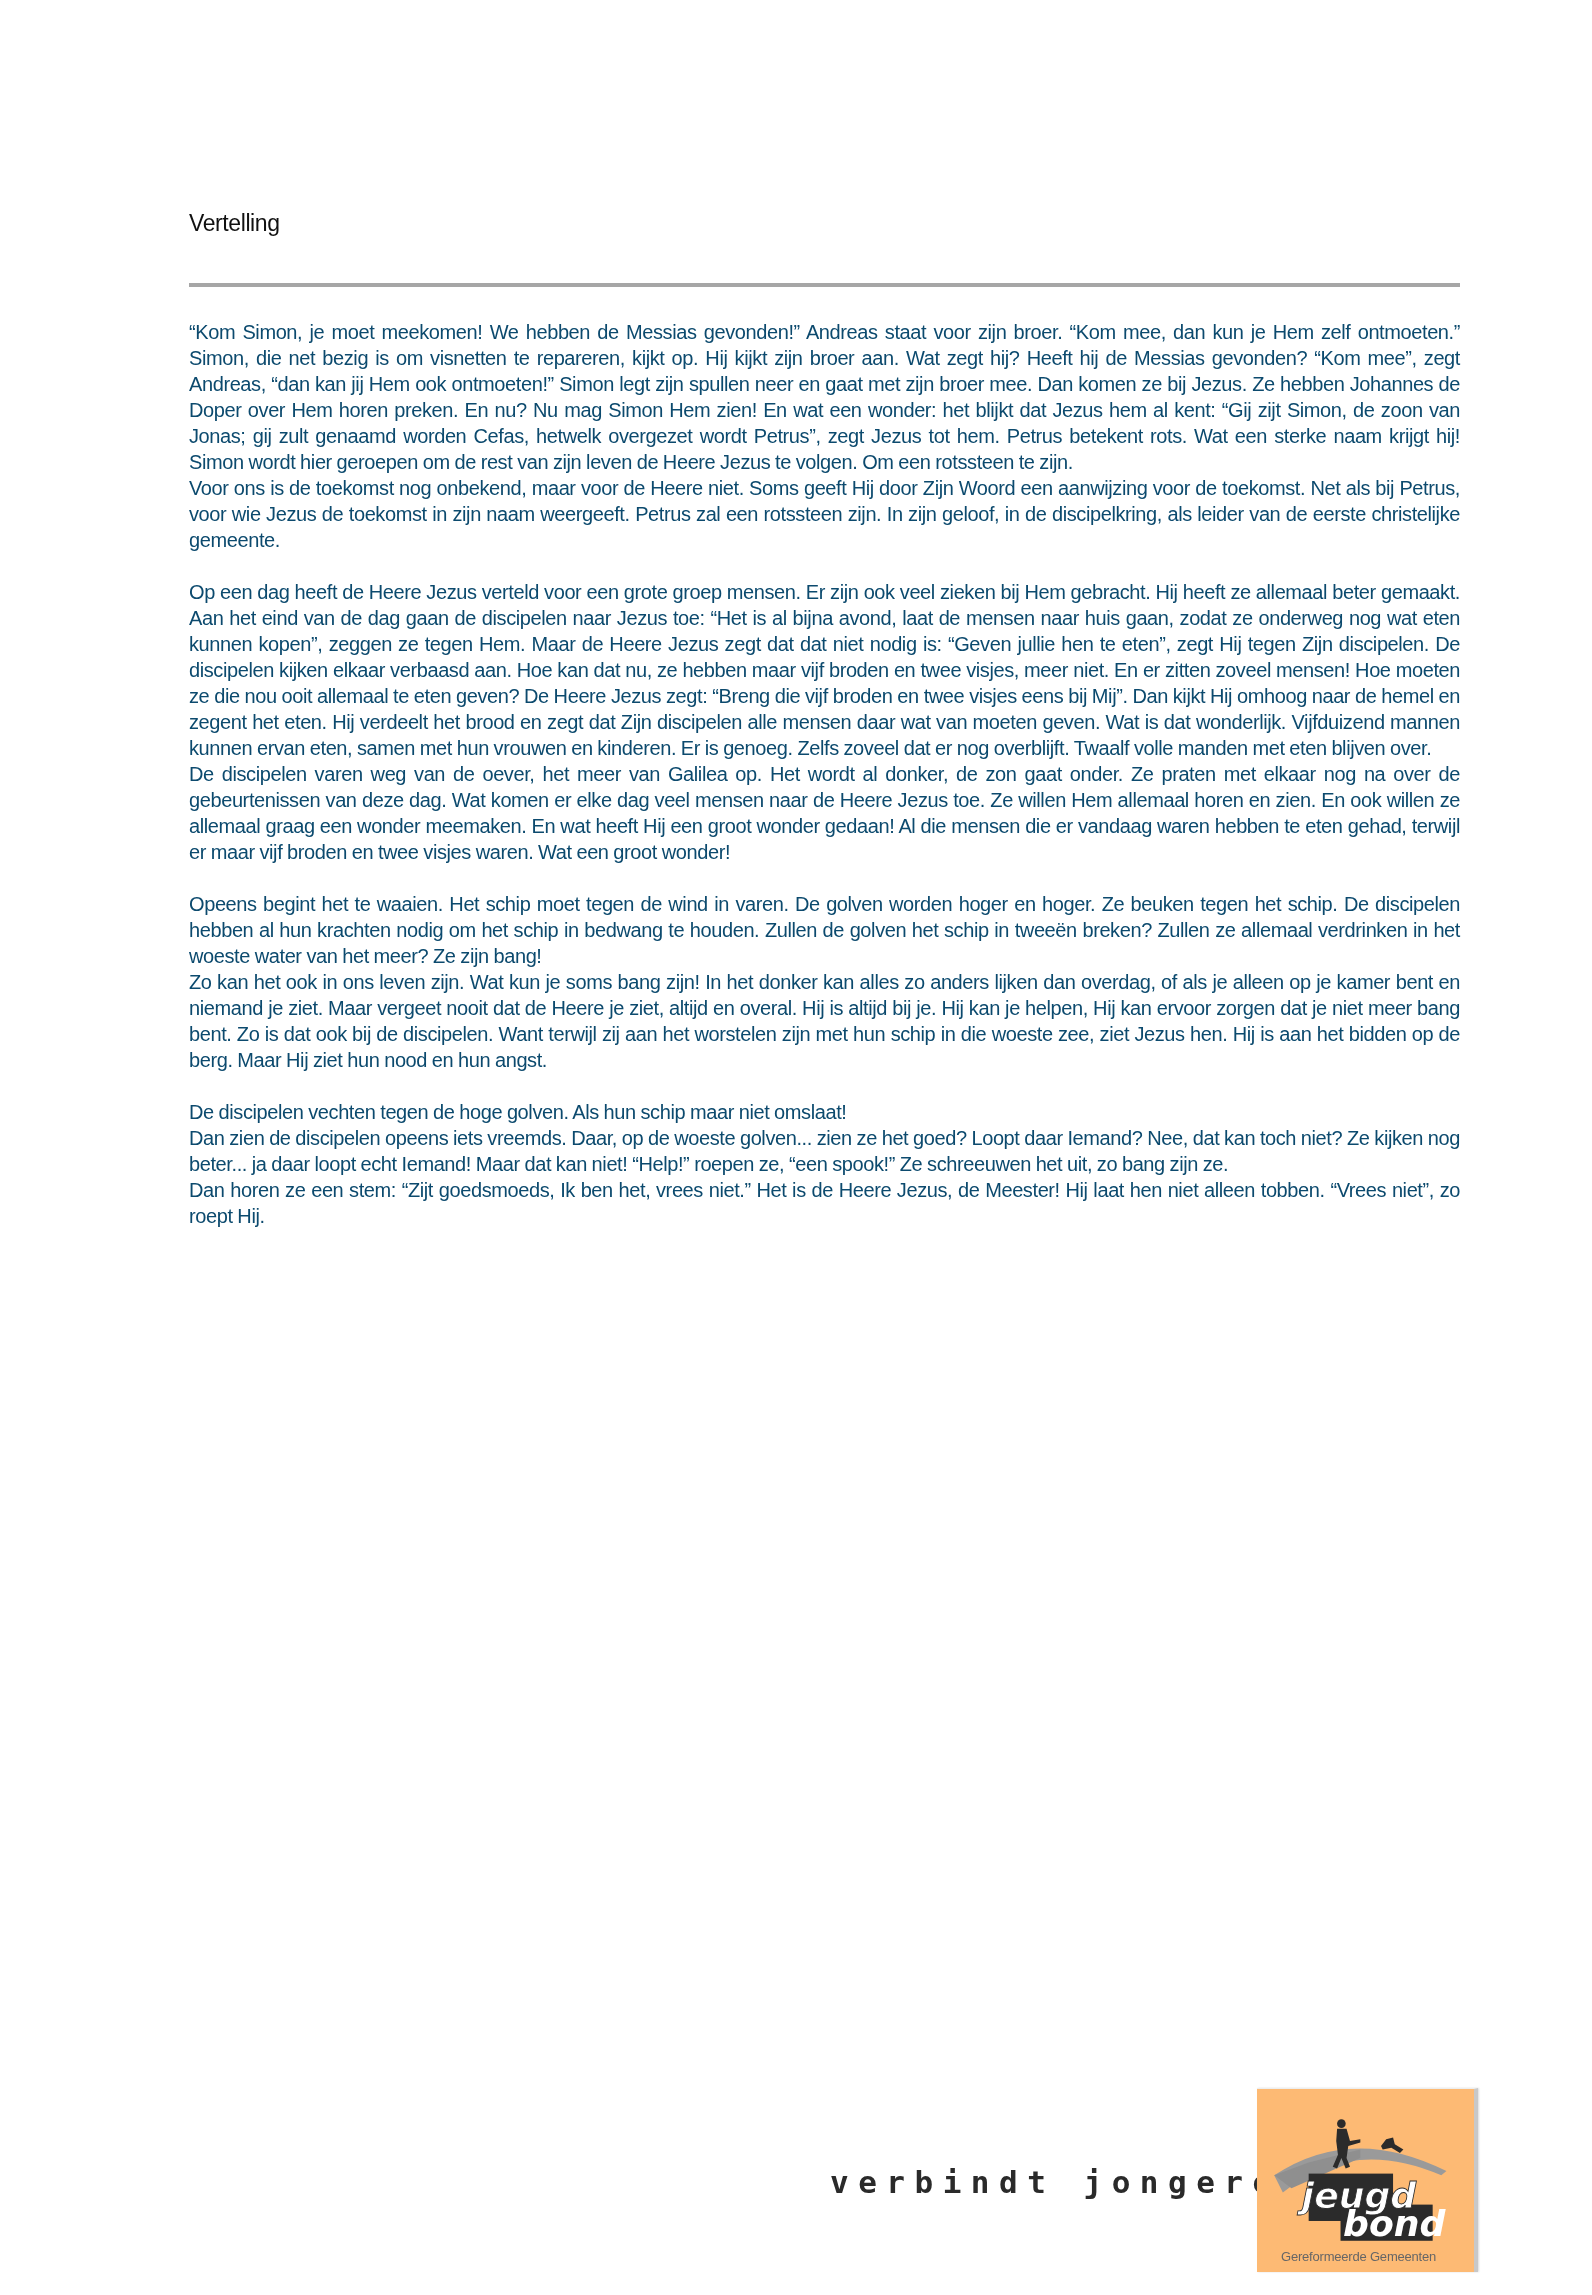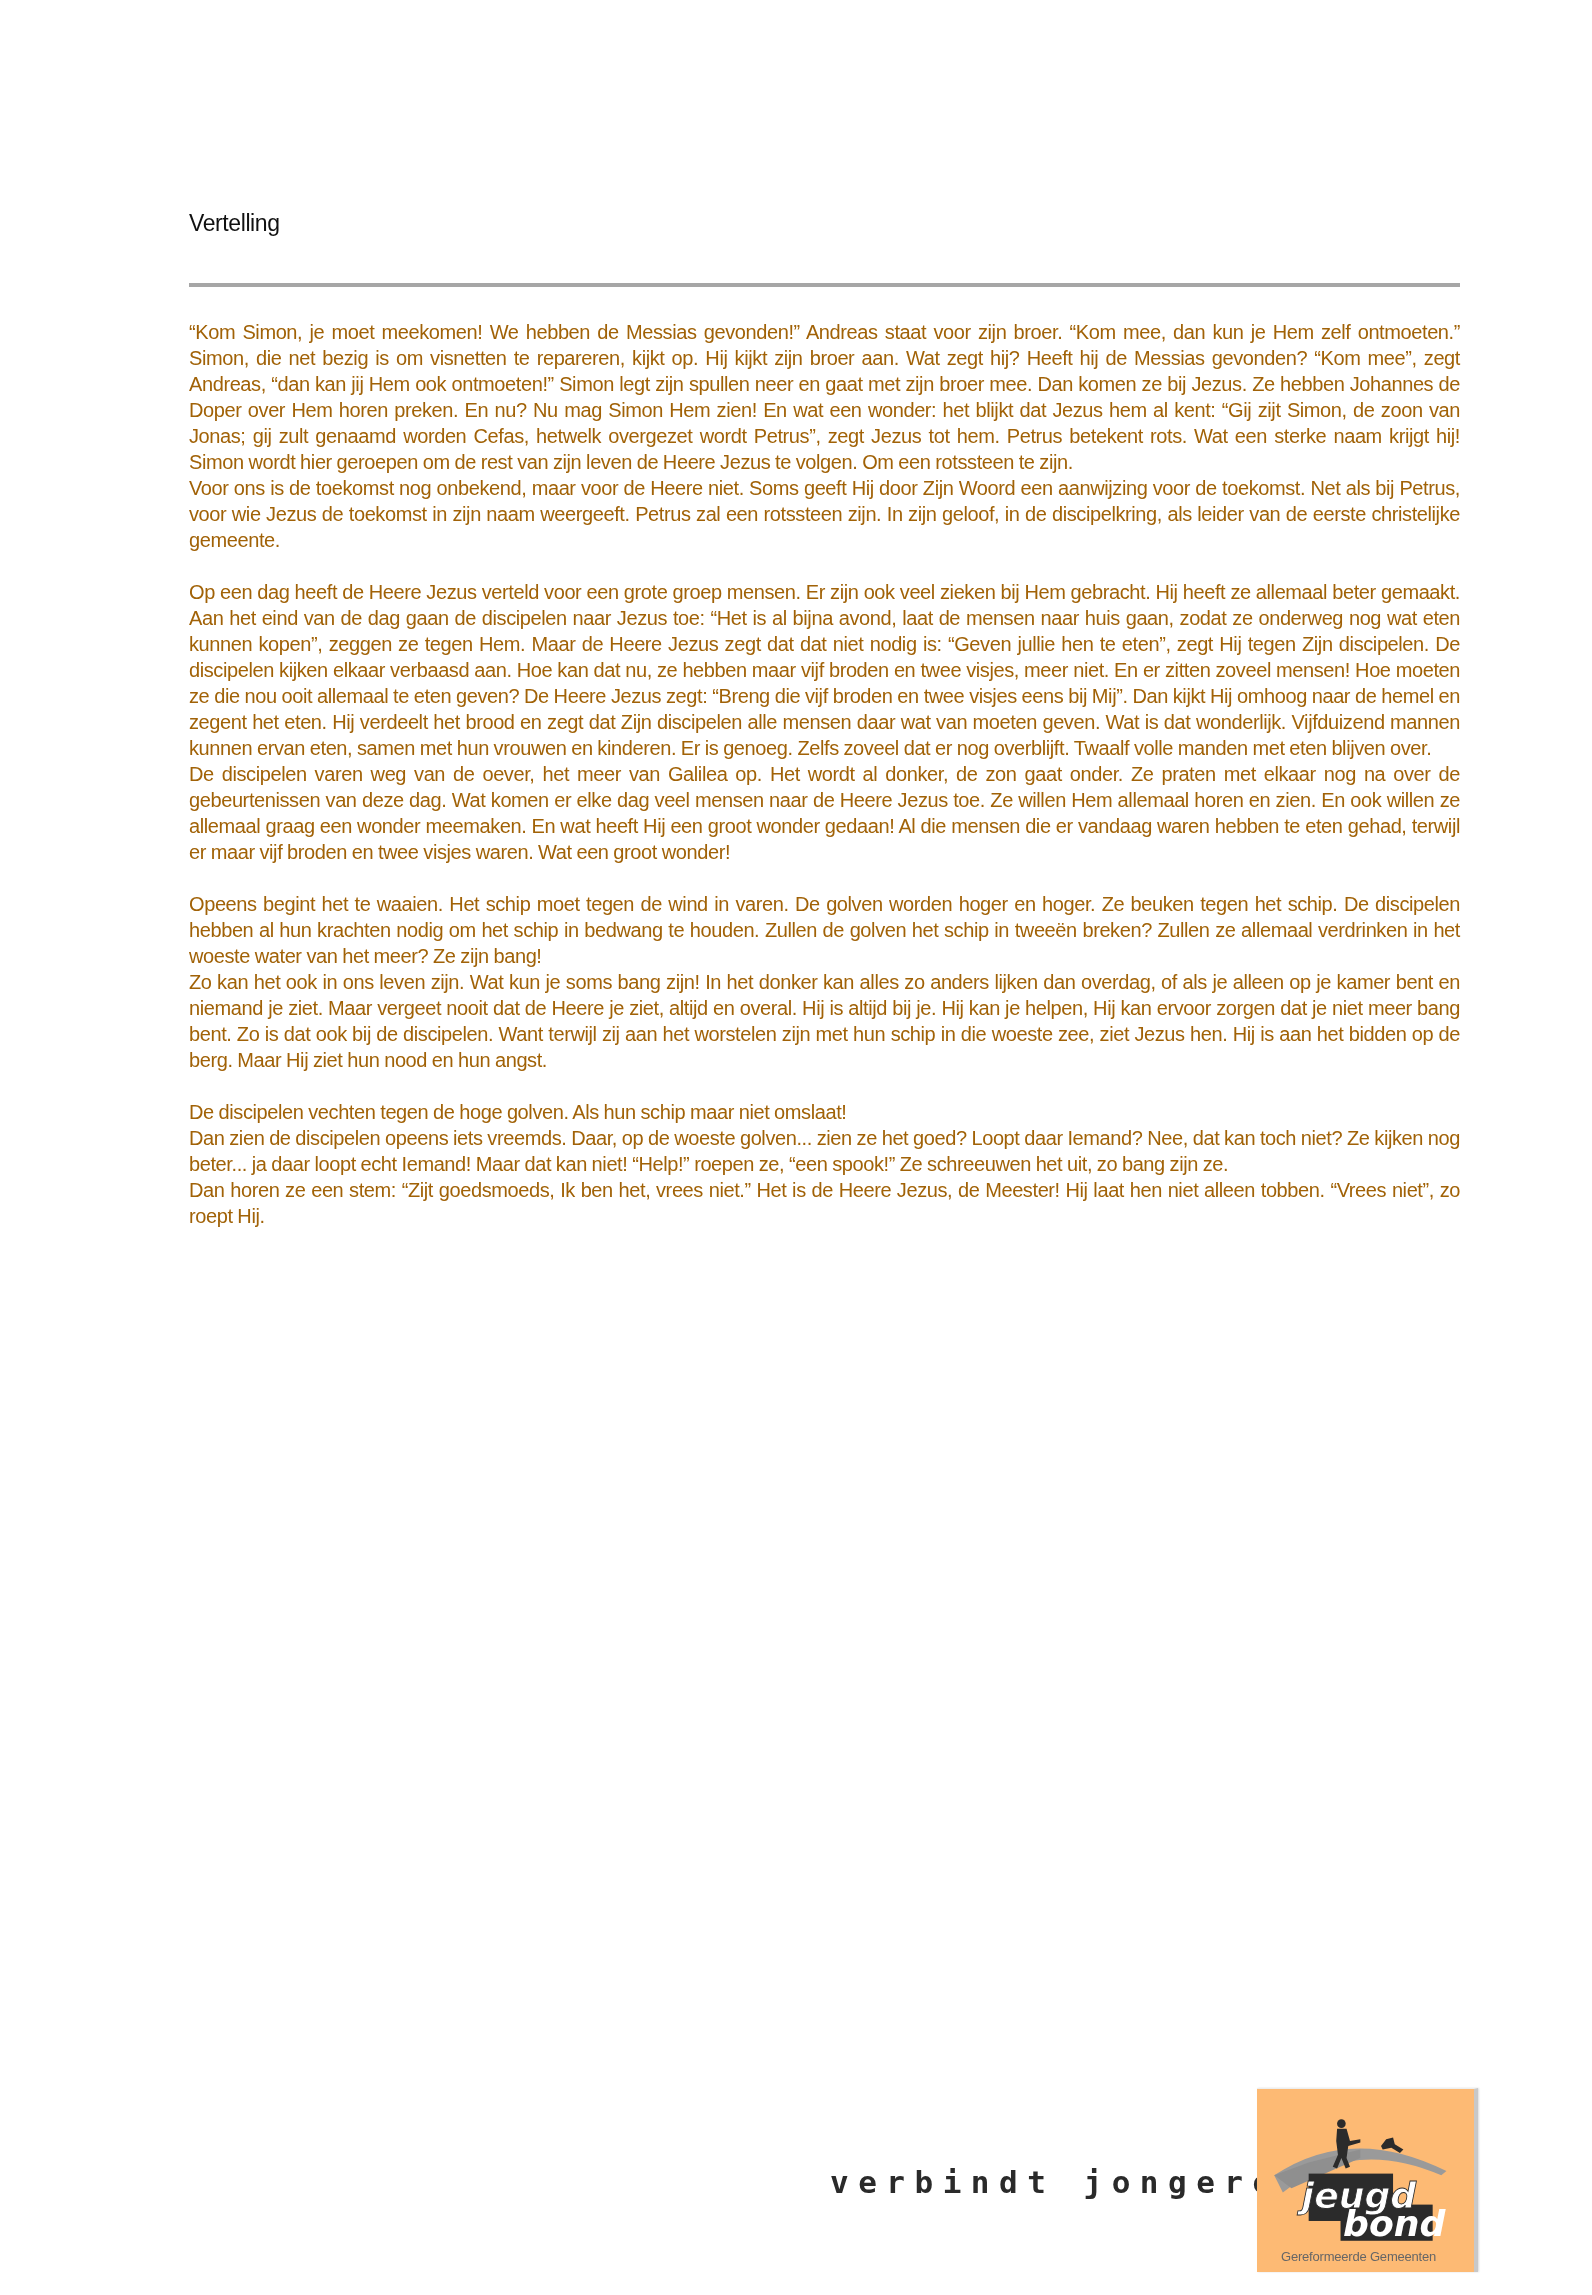--- a/index.html
+++ b/index.html
@@ -3,21 +3,21 @@
 <meta charset="utf-8">
 <style>
   html, body { margin: 0; padding: 0; background: #ffffff; }
   body { width: 1592px; height: 2295px; position: relative; overflow: hidden;
          font-family: "Liberation Sans", "DejaVu Sans", sans-serif; color: #1a1a1a; }
   .page { position: absolute; left: 0; top: 0; width: 1592px; height: 2295px; }
   .title { position: absolute; left: 189px; top: 210px; font-size: 23px; font-weight: normal;
            letter-spacing: -0.4px; color: #111; }
   .rule { position: absolute; left: 189px; top: 283px; width: 1271px; height: 3.5px; background: #a6a6a6; }
   .body { position: absolute; left: 189px; top: 319px; width: 1271px;
-          font-size: 20px; line-height: 26px; letter-spacing: -0.4px; word-spacing: -0.4px; color: #a16207; }
+          font-size: 20px; line-height: 26px; letter-spacing: -0.4px; word-spacing: -0.4px; color: #0c4a6e; }
   .body p { margin: 0; text-align: justify; text-align-last: left; }
   .body p.gap { margin-top: 26px; }
   .body p.nojust { text-align: right; }
   .footer-tagline { position: absolute; left: 830px; top: 2164px; font-family: "DejaVu Sans Mono", monospace;
            font-size: 31px; font-weight: bold; letter-spacing: 9.5px; color: #2a2a2a; }
   .logo-box { position: absolute; left: 1257px; top: 2088px; width: 217px; height: 183px;
               background: #fdba74; border-right: 4.3px solid #c8c8c8; border-top: 0.9px solid #eee; box-shadow: 0.9px 0 1.7px #ddd; }
   .logo-box svg { position: absolute; left: 0; top: 0; }
   .logo-sub { position: absolute; left: 24px; top: 160px; font-size: 13px; color: #666; letter-spacing: -0.2px; white-space: nowrap; }
 </style>

